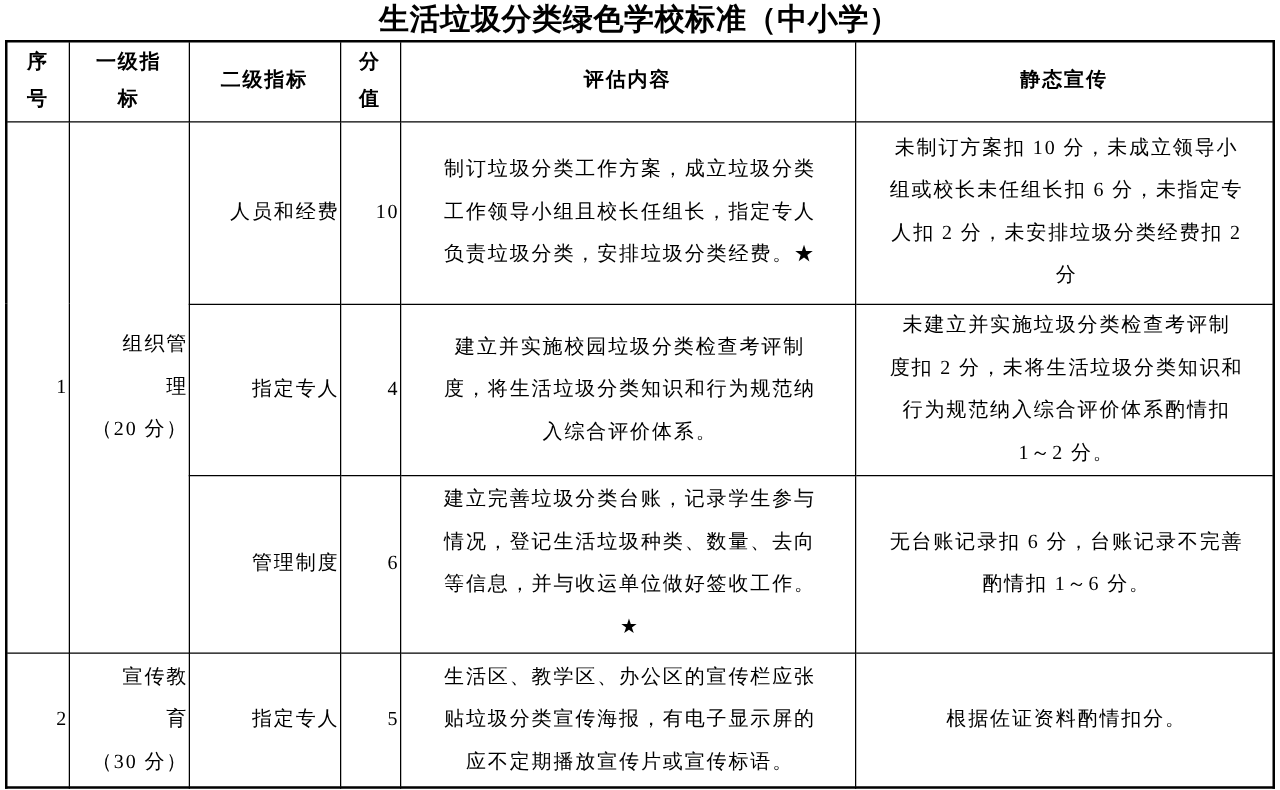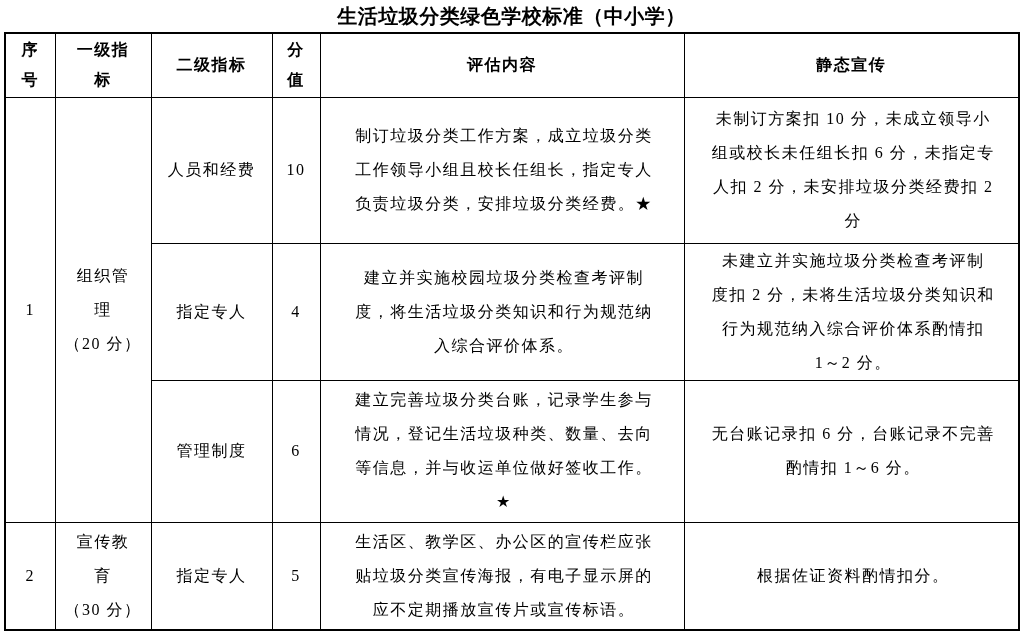--- a/index.html
+++ b/index.html
@@ -8,21 +8,21 @@
     background: #ffffff;
     color: #000000;
     font-family: "Liberation Serif", "DejaVu Serif", serif;
     overflow: hidden;
   }
   .doc-title {
     width: 1017px;
     margin-left: 3px;
     text-align: center;
     font-weight: 700;
-    font-size: 20px;
+    font-size: 24px;
     line-height: 28px;
     padding-top: 2px;
     letter-spacing: 0.5px;
     white-space: pre-line;
   }
   table.standards {
     border-collapse: collapse;
     table-layout: fixed;
     width: 1014px;
     margin-left: 4px;
@@ -36,21 +36,21 @@
     letter-spacing: 1.5px;
     white-space: pre-line;
     overflow: hidden;
   }
   .standards th {
     font-weight: 700;
     text-align: center;
     line-height: 30px;
   }
   td.c {
-    text-align: center;
+    text-align: right;
     line-height: 34px;
   }
   td.t {
     text-align: center;
     line-height: 34px;
     padding: 0 8px 0 12px;
   }
 </style>
 </head>
 <body>

